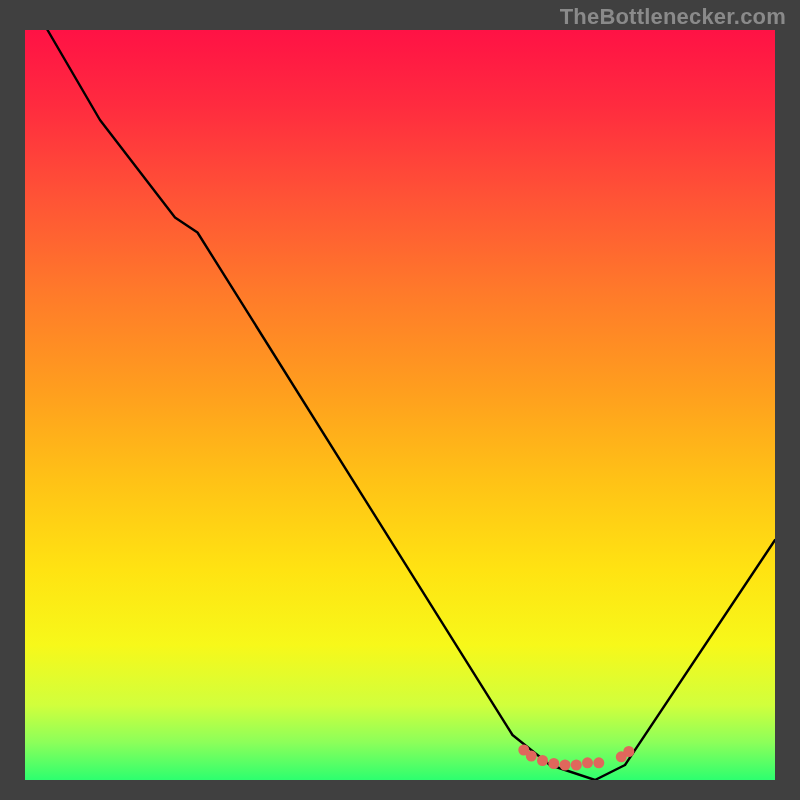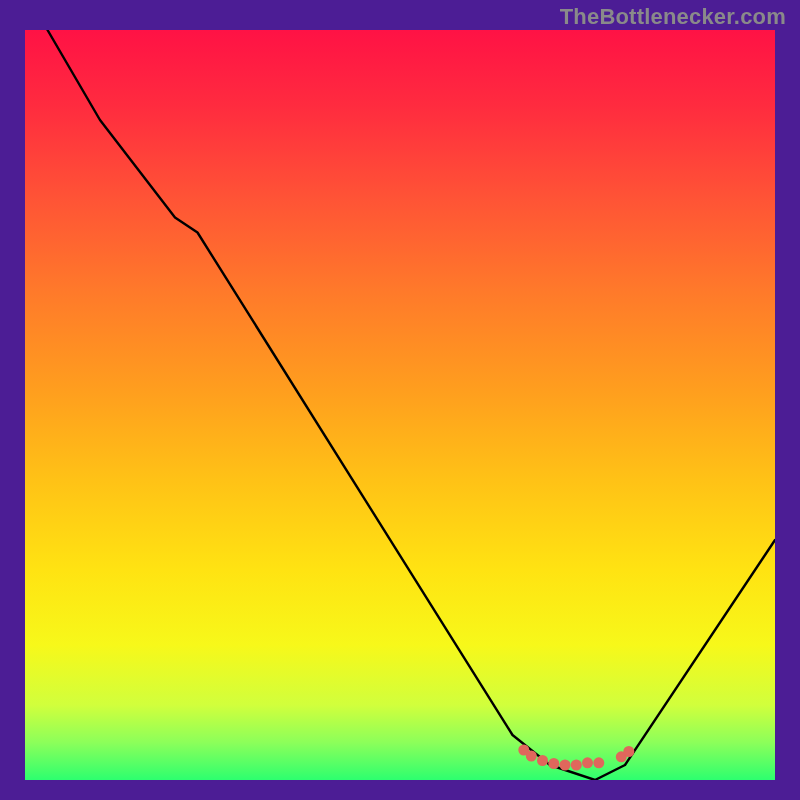--- a/index.html
+++ b/index.html
@@ -7,21 +7,21 @@
     padding: 0;
     width: 800px;
     height: 800px;
     background: #000;
     font-family: Arial, Helvetica, sans-serif;
   }
   .frame {
     position: relative;
     width: 800px;
     height: 800px;
-    background: #4c1d95;
+    background: #404040;
   }
   .watermark {
     position: absolute;
     top: 4px;
     right: 14px;
     color: #8a8a8a;
     font-size: 22px;
     font-weight: 600;
     letter-spacing: 0.2px;
   }

